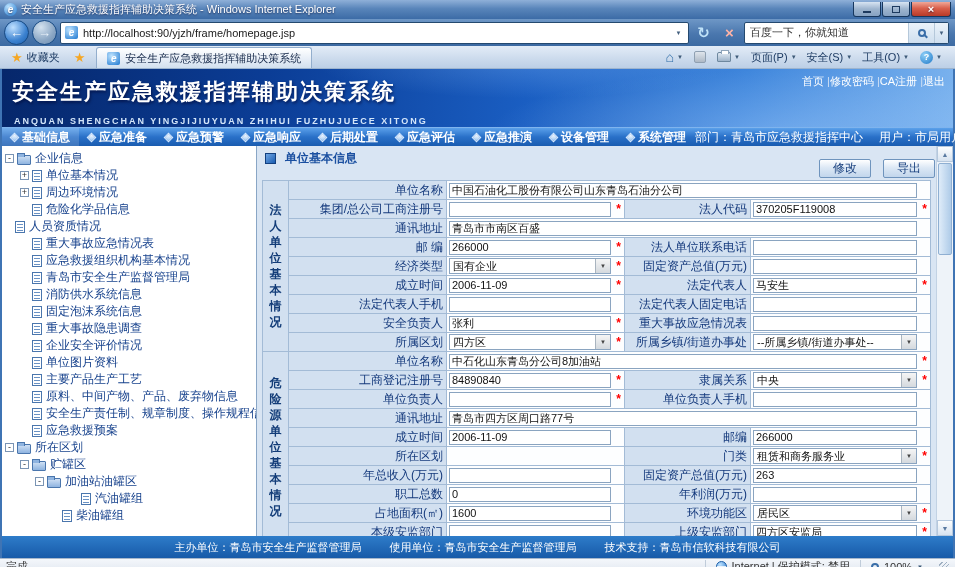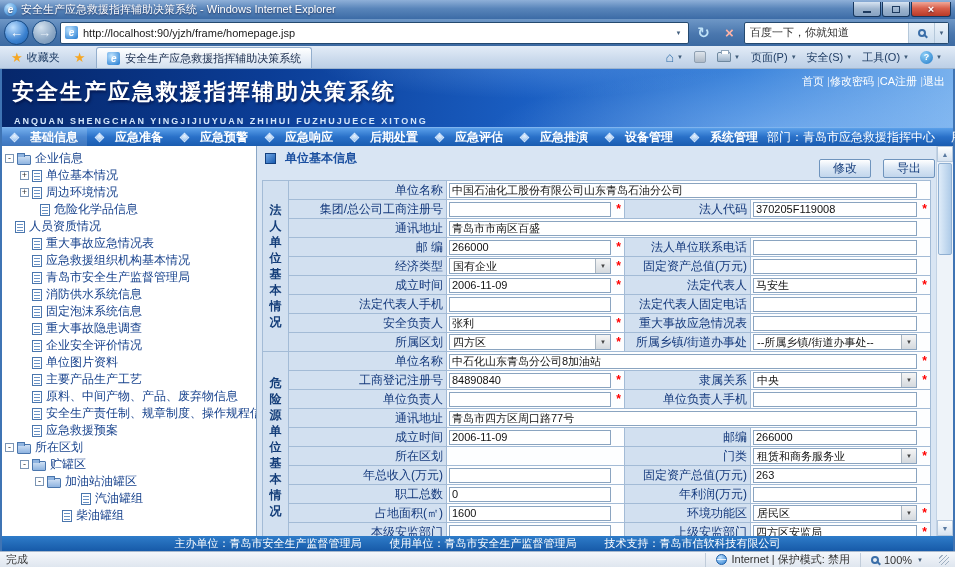--- a/index.html
+++ b/index.html
@@ -69,21 +69,21 @@
       linear-gradient(95deg,#06276b 0%,#0b3d96 28%,#1a5ec2 55%,#3f86dc 78%,#7ab2ee 100%); }
   .app-title { position:absolute; left:10px; top:8px; font-size:22px; font-weight:bold; letter-spacing:2px; text-shadow:1px 2px 3px rgba(0,0,40,.55); }
   .app-sub { position:absolute; left:12px; top:47px; font-size:9px; letter-spacing:2px; color:#d4e6fa; font-weight:bold; }
   .hlinks { position:absolute; right:8px; top:5px; font-size:11px; color:#fff; }
   .hlink { cursor:pointer; }
   .hsep { color:#cfe0f5; }
 
   .app-nav { height:19px; display:flex; align-items:center; color:#fff; font-size:12px;
     background:linear-gradient(180deg,#5aa0ea,#2970c8 50%,#1a5cb0); border-top:1px solid #7fb4ee; }
   .nav-items { display:flex; align-items:center; height:100%; }
-  .nav-item { display:flex; align-items:center; gap:12px; padding:0 9px; height:100%; font-weight:bold; cursor:pointer; white-space:nowrap; }
+  .nav-item { display:flex; align-items:center; gap:4px; padding:0 9px; height:100%; font-weight:bold; cursor:pointer; white-space:nowrap; }
   .nav-item.active { background:rgba(255,255,255,.16); }
   .nav-ico { width:7px; height:7px; background:linear-gradient(135deg,#ffffff,#9cc6f2); border:1px solid #d6e9ff; transform:rotate(45deg); flex:none; }
   .nav-right { margin-left:auto; display:flex; gap:16px; padding-right:8px; font-size:12px; white-space:nowrap; }
 
   .content { height:390px; display:flex; background:#fff; }
   .sidebar { width:255px; flex:none; background:#fff; border-right:1px solid #89a6c6; overflow:hidden; padding-top:4px; }
   .tree-item { display:flex; align-items:center; height:17px; font-size:12px; color:#16418c; white-space:nowrap; cursor:pointer; }
   .expander { width:9px; height:9px; border:1px solid #7a94b4; background:#fff; color:#333; font-size:9px; line-height:7px;
     text-align:center; margin-right:3px; flex:none; cursor:pointer; }
   .exp-spacer { width:12px; flex:none; }
@@ -117,21 +117,21 @@
     font-size:6px; color:#444; display:flex; align-items:center; justify-content:center; }
   .req { position:absolute; right:3px; top:50%; transform:translateY(-50%); color:#ff0000; font-weight:bold; font-size:12px; }
 
   .vscroll { position:absolute; right:0; top:0; bottom:0; width:17px; background:#eef3f9; border-left:1px solid #c2d2e4; }
   .sarrow { height:16px; background:linear-gradient(#fdfefe,#d7e3f0); border:1px solid #b5c8dd; font-size:7px; color:#5a7aa0;
     display:flex; align-items:center; justify-content:center; cursor:pointer; }
   .sarrow.down { position:absolute; bottom:0; left:0; right:0; }
   .sthumb { position:absolute; top:17px; left:1px; right:1px; height:92px; border:1px solid #8fafd2; border-radius:2px;
     background:linear-gradient(90deg,#dfecf9,#aecbe8); cursor:pointer; }
 
-  .app-footer { height:15px; display:flex; align-items:center; justify-content:center; gap:28px;
+  .app-footer { height:22px; display:flex; align-items:center; justify-content:center; gap:28px;
     background:linear-gradient(#2e7cc9,#175aa8); color:#fff; font-size:11px; white-space:nowrap; }
 
   .statusbar { height:16px; display:flex; align-items:center; padding:0 6px;
     background:linear-gradient(#f4f7fb,#dfe6ef); border-top:1px solid #a8b8cc; font-size:11px; color:#333; }
   .stat-right { margin-left:auto; display:flex; align-items:center; }
   .seg { display:flex; align-items:center; gap:5px; padding:0 10px; border-left:1px solid #c0ccda; height:14px; }
   .globe { width:11px; height:11px; border-radius:50%; border:1px solid #1d5fa8; position:relative;
     background:radial-gradient(circle at 35% 30%,#bfe2ff,#2f7fd0); }
   .globe::before { content:""; position:absolute; left:0; right:0; top:4px; height:1px; background:rgba(255,255,255,.8); }
   .grip { width:10px; height:10px; margin-left:6px;
@@ -283,21 +283,21 @@
           <div class="tree-item" style="padding-left: 18px;">
             <span class="expander">+</span>
             <span class="ticon doc"></span>
             <span class="tlabel">单位基本情况</span>
           </div>
           <div class="tree-item" style="padding-left: 18px;">
             <span class="expander">+</span>
             <span class="ticon doc"></span>
             <span class="tlabel">周边环境情况</span>
           </div>
-          <div class="tree-item" style="padding-left: 26px;">
+          <div class="tree-item" style="padding-left: 18px;">
             <span class="exp-spacer"></span>
             <span class="ticon doc"></span>
             <span class="tlabel">危险化学品信息</span>
           </div>
           <div class="tree-item" style="padding-left: 1px;">
             <span class="exp-spacer"></span>
             <span class="ticon doc"></span>
             <span class="tlabel">人员资质情况</span>
           </div>
           <div class="tree-item" style="padding-left: 18px;">

